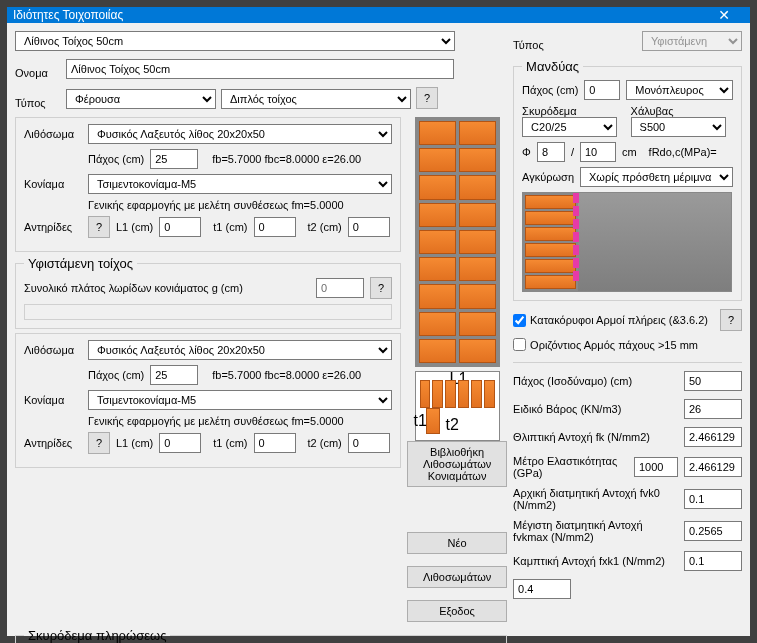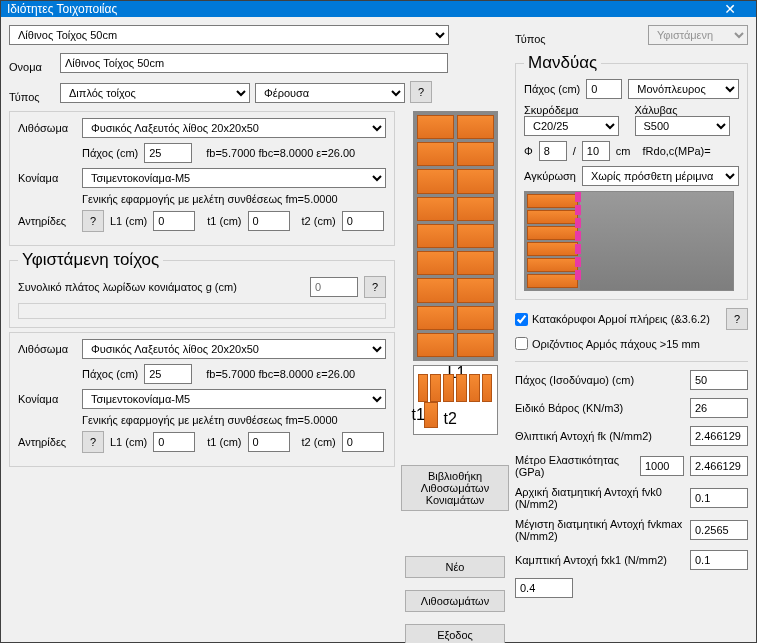--- a/index.html
+++ b/index.html
@@ -3,21 +3,21 @@
 <meta charset="utf-8">
 <style>
   * { box-sizing: border-box; }
   body {
     margin: 0;
     font-family: "Segoe UI", Tahoma, sans-serif;
     font-size: 11px;
     background: #f0f0f0;
     color: #000;
   }
-  .window { width: 757px; height: 643px; background: #f0f0f0; border: 1px solid #404040; display: flex; flex-direction: column; }
+  .window { width: 757px; height: 643px; background: #f0f0f0; border: 7px solid #404040; display: flex; flex-direction: column; }
   .titlebar { height: 26px; background: #0078d7; color: #fff; display: flex; align-items: center; padding: 0 6px; font-size: 12px; }
   .titlebar .title { flex: 1; }
   .titlebar .close { width: 40px; text-align: center; cursor: pointer; font-size: 14px; }
   .content { flex: 1; display: flex; padding: 8px; gap: 6px; }
   .left-col { width: 500px; display: flex; flex-direction: column; gap: 4px; }
   .right-col { flex: 1; display: flex; flex-direction: column; gap: 4px; }
 
   .row { display: flex; align-items: flex-end; gap: 5px; margin-bottom: 4px; }
   label.lbl { font-size: 11px; }
   select, input[type=text] {
@@ -25,21 +25,21 @@
   }
   select { background: #fff; }
   .btn {
     border: 1px solid #adadad; background: #e1e1e1; height: 22px; font-size: 11px;
     padding: 0 8px; cursor: pointer;
   }
   .btn-sq { width: 22px; padding:0; text-align:center; }
   .btn-wide { width: 100px; text-align:center; }
 
   fieldset.panel { border: 1px solid #d0d0d0; padding: 6px 8px 8px 8px; margin: 0 0 4px 0; }
-  fieldset.panel > legend { font-size: 17px; padding: 0 4px; }
+  fieldset.panel > legend { font-size: 13px; padding: 0 4px; }
   .inner-panel { border:1px solid #d0d0d0; padding:6px 8px; }
 
   .sub { display:flex; align-items:center; gap:6px; margin-bottom:5px; }
   .sub .tag { width: 58px; }
 
   .preview-top { border:1px solid #888; width: 85px; height: 250px; background:#888; }
   .preview-bot { border:1px solid #888; width: 85px; height: 70px; background:#fff; position:relative; margin-top:4px; }
   .brick-grid { display:grid; grid-template-columns:1fr 1fr; gap:3px; width:100%; height:100%; padding:3px; background:#888;}
   .brick { background: linear-gradient(#f58a32,#e27120); border:1px solid #b35414; }
   .small-bricks { position:absolute; top:8px; left:4px; right:4px; height:28px; display:flex; gap:2px;}
@@ -86,22 +86,22 @@
         </select>
       </div>
 
       <div class="row">
         <label class="lbl" style="width:46px">Ονομα</label>
         <input type="text" style="width: 388px;" value="Λίθινος Τοίχος 50cm">
       </div>
 
       <div class="row">
         <label class="lbl" style="width:46px">Τύπος</label>
+        <select style="width:150px"><option>Φέρουσα</option></select>
         <select style="width:190px"><option>Διπλός τοίχος</option></select>
-        <select style="width:150px"><option>Φέρουσα</option></select>
         <button class="btn btn-sq">?</button>
       </div>
 
       <div style="display:flex; gap:6px;">
         <div style="flex:1;">
           <fieldset class="panel">
             <div class="sub">
               <span class="tag">Λιθόσωμα</span>
               <select style="flex:1"><option>Φυσικός Λαξευτός λίθος 20x20x50</option></select>
             </div>
@@ -203,21 +203,21 @@
                 <div class="sb"></div>
                 <div class="sb"></div>
                 <div class="sb"></div>
                 <div class="sb"></div>
                 <div class="sb"></div>
             </div>
             <div style="position:absolute; top:36px; left:10px; width:14px; height:26px; background:linear-gradient(#f58a32,#e27120); border:1px solid #b35414;"></div>
             <span class="tlabel" style="top:40px; left:-2px">t1</span>
             <span class="tlabel" style="top:44px; left:30px">t2</span>
           </div>
-          <button class="btn lib-btn" style="margin-top:30px; width:108px;">Βιβλιοθήκη
+          <button class="btn lib-btn" style="width:100px;">Βιβλιοθήκη
 Λιθοσωμάτων
 Κονιαμάτων</button>
           <div class="mid-btns">
             <button class="btn btn-wide">Νέο</button>
             <button class="btn btn-wide">Λιθοσωμάτων</button>
             <button class="btn btn-wide">Εξοδος</button>
           </div>
         </div>
       </div>
 
@@ -249,21 +249,21 @@
           </div>
           <div style="flex:1">
             <div>Χάλυβας</div>
             <select style="width:95px"><option>S500</option></select>
           </div>
         </div>
         <div class="sub">
           <span>Φ</span>
           <input type="text" style="width: 28px;" value="8">
           <span>/</span>
-          <input type="text" style="width: 28px;" value="10">
+          <input type="text" style="width: 36px;" value="10">
           <span>cm</span>
           <span style="margin-left:6px">fRdo,c(MPa)=</span>
         </div>
         <div class="sub">
           <span>Αγκύρωση</span>
           <select style="flex:1"><option>Χωρίς πρόσθετη μέριμνα</option></select>
         </div>
         <div class="right-preview">
           <div class="rp-wall">
             <div class="rp-brick"></div>

